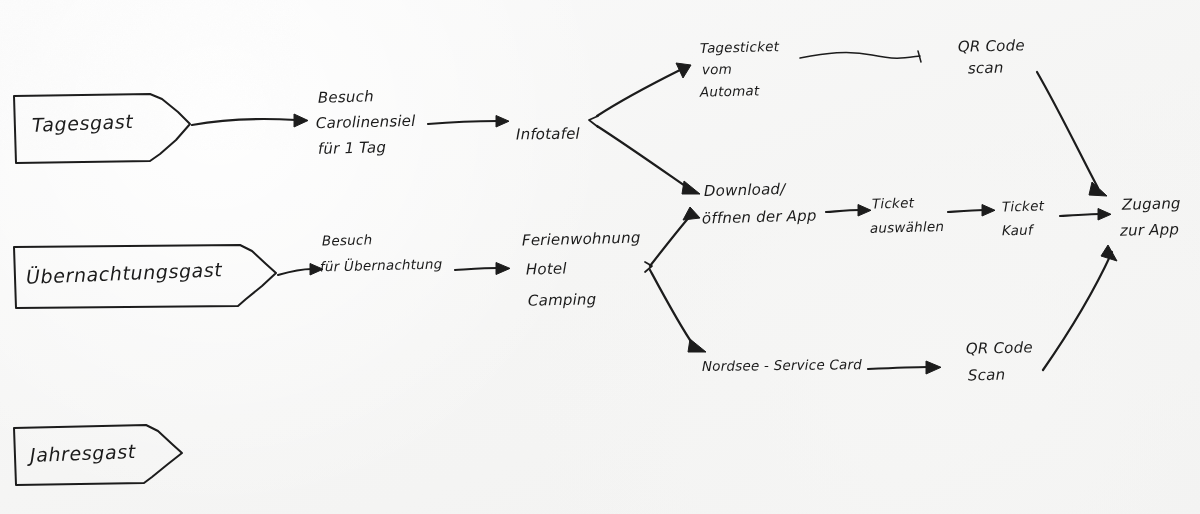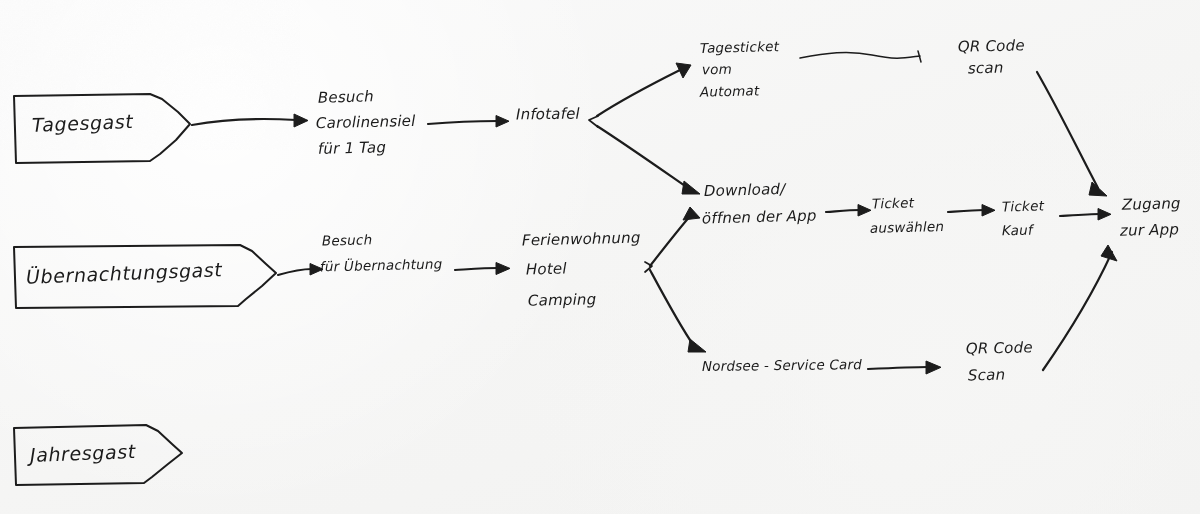--- a/index.html
+++ b/index.html
@@ -164,21 +164,21 @@
   <div class="hand lg tilt2" style="left:26px; top:262px;">Übernachtungsgast</div>
 
   <div class="hand lg tilt2" style="left:30px; top:442px;">Jahresgast</div>
 
   <div>
     <div class="hand md tilt1" style="left:318px; top:89px;">Besuch</div>
     <div class="hand md tilt1" style="left:316px; top:114px;">Carolinensiel</div>
     <div class="hand md tilt1" style="left:318px; top:140px;">für 1 Tag</div>
   </div>
 
-  <div class="hand md tilt3" style="left:516px; top:106px;">Infotafel</div>
+  <div class="hand md tilt3" style="left:516px; top:126px;">Infotafel</div>
 
   <div>
     <div class="hand sm tilt1" style="left:700px; top:40px;">Tagesticket</div>
     <div class="hand sm tilt1" style="left:702px; top:62px;">vom</div>
     <div class="hand sm tilt1" style="left:700px; top:84px;">Automat</div>
   </div>
 
   <div>
     <div class="hand md tilt1" style="left:958px; top:38px;">QR Code</div>
     <div class="hand md tilt1" style="left:968px; top:60px;">scan</div>

